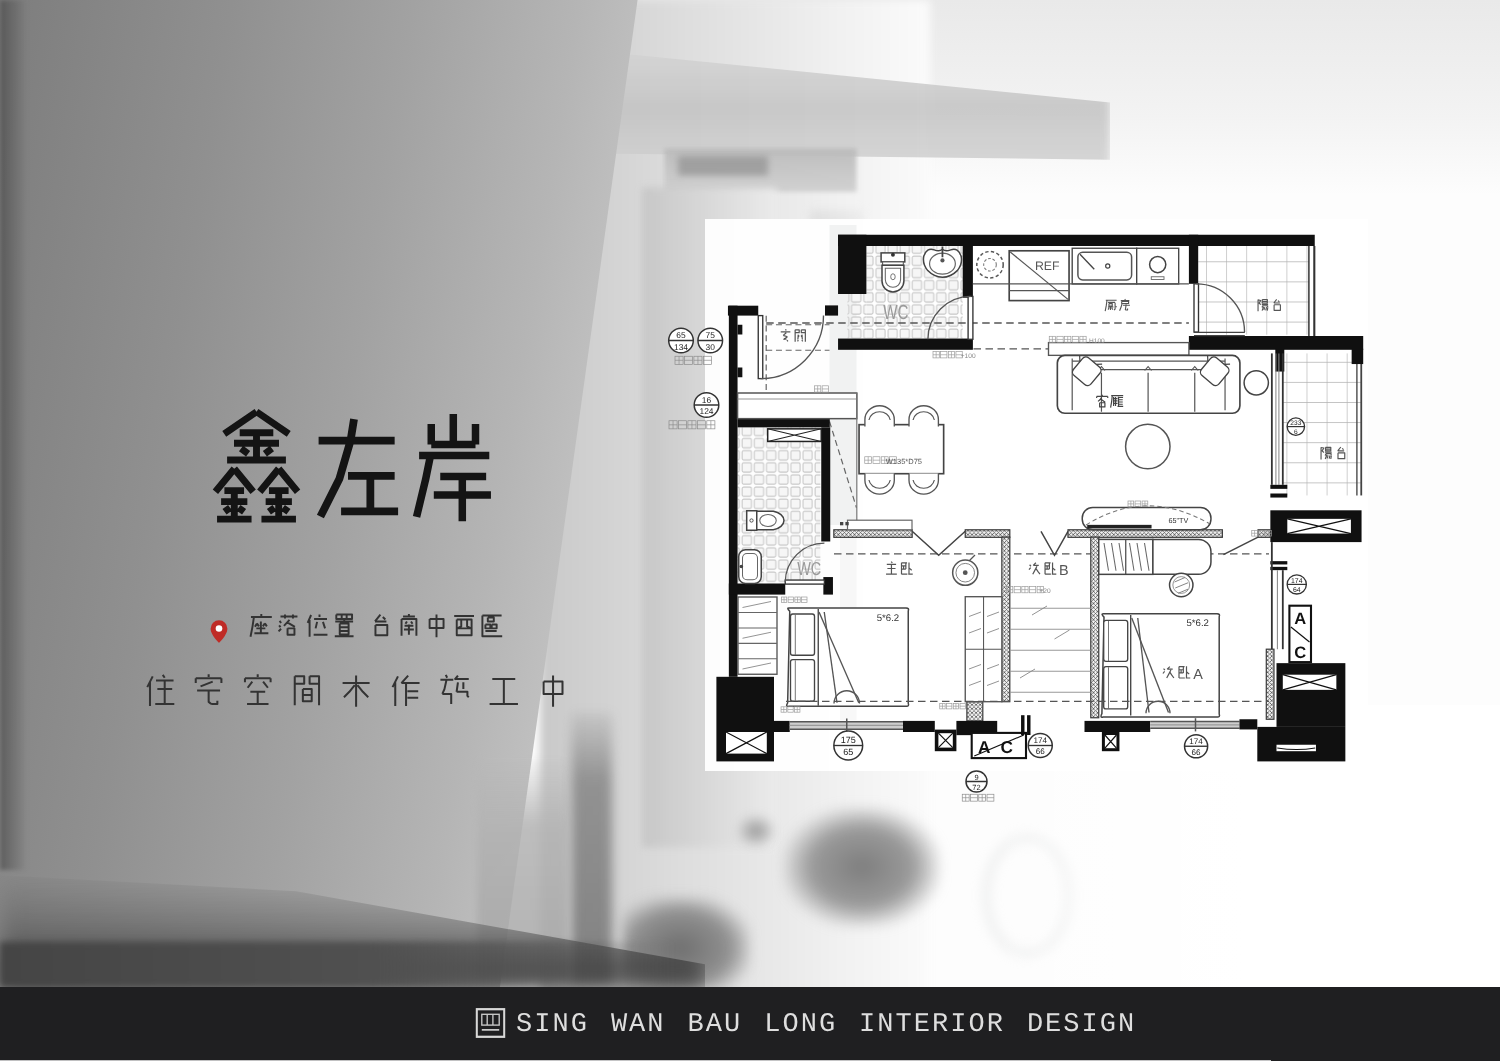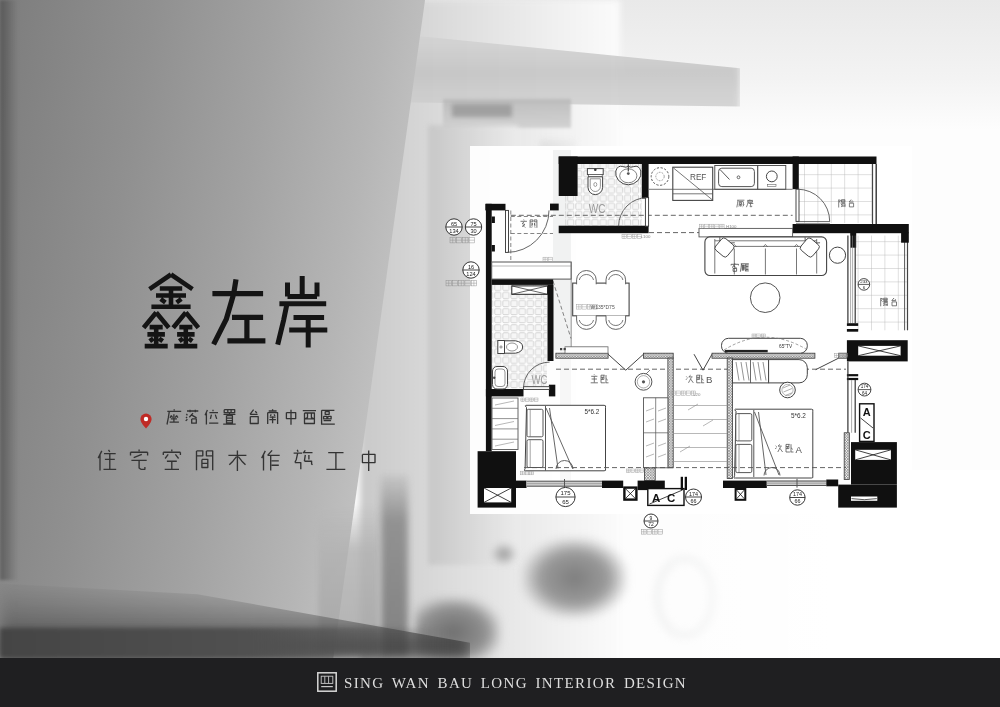--- a/index.html
+++ b/index.html
@@ -868,12 +868,12 @@
 <div class="ab" style="left:0;top:657.5px;width:1000px;height:49.5px;background:#1f1f21;"></div>
 
 <svg class="ab" style="left:316.5px;top:671.5px" width="20" height="20" viewBox="0 0 20 20">
 <rect x="0.8" y="0.8" width="18.4" height="18.4" fill="none" stroke="#d8d8d8" stroke-width="1.5"></rect>
 <rect x="4.2" y="4.2" width="11.6" height="7.2" fill="none" stroke="#c9c9c9" stroke-width="0.9"></rect>
 <line x1="7.8" y1="4.2" x2="7.8" y2="11.4" stroke="#c9c9c9" stroke-width="0.9"></line>
 <line x1="11.6" y1="4.2" x2="11.6" y2="11.4" stroke="#c9c9c9" stroke-width="0.9"></line>
 <line x1="4.2" y1="14.6" x2="15.8" y2="14.6" stroke="#c9c9c9" stroke-width="1.2"></line>
 </svg>
 
-<div class="ab" style="left:344px;top:676px;width:600px;line-height:15px;font-family:Liberation Serif, serif;font-size:15px;color:#dedede;letter-spacing:1.35px;word-spacing:2.5px;">SING WAN BAU LONG INTERIOR DESIGN</div>
+<div class="ab" style="left:344px;top:676px;width:600px;line-height:15px;font-family:Liberation Mono, monospace;font-size:18px;color:#dedede;letter-spacing:1.35px;word-spacing:2.5px;">SING WAN BAU LONG INTERIOR DESIGN</div>
 </body></html>

